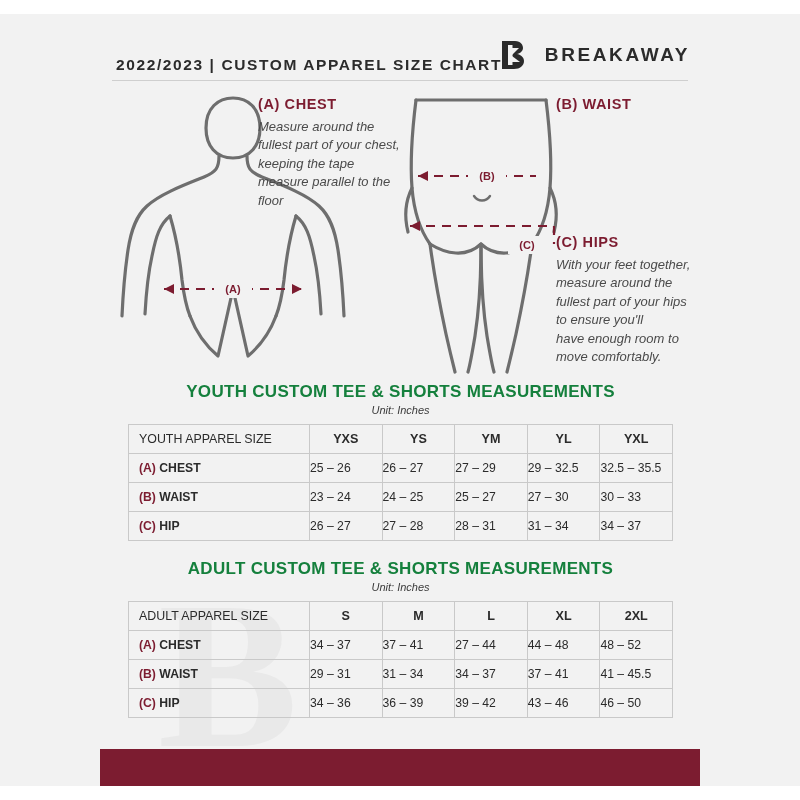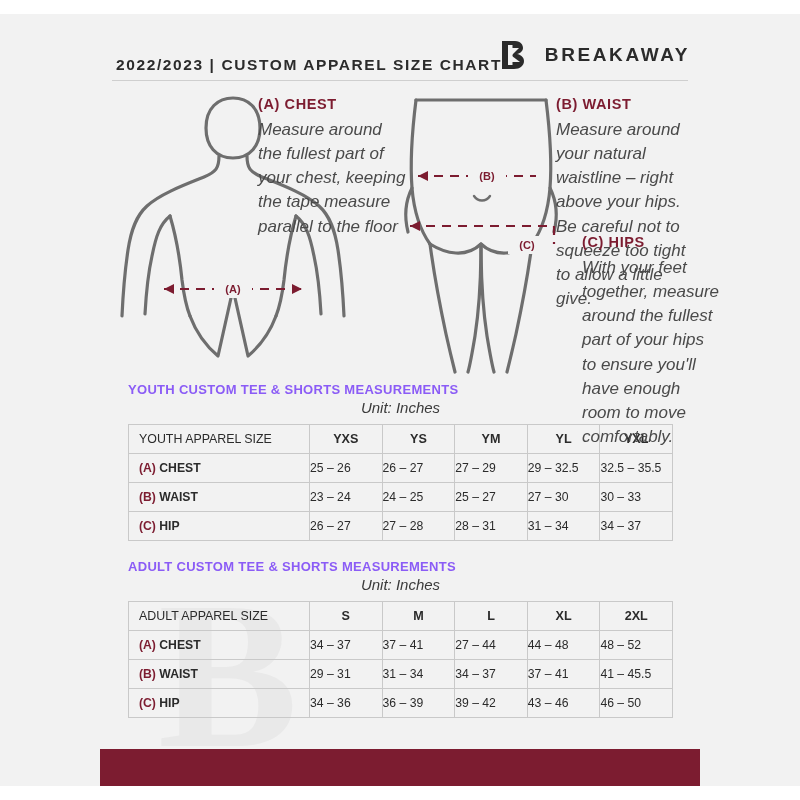--- a/index.html
+++ b/index.html
@@ -100,44 +100,45 @@
   
   .callout { position: absolute; z-index: 3; }
   .callout .c-title {
     font-size: 14.5px;
     font-weight: bold;
     color: #7c1c30;
     letter-spacing: 0.6px;
     margin-bottom: 6px;
   }
   .callout .c-body {
-    font-size: 17px;
+    font-size: 13px;
     font-style: italic;
     color: #4a4a4a;
     line-height: 1.42;
     white-space: pre-line;
   }
   #callout-chest { left: 258px; top: 82px; width: 150px; }
   #callout-waist { left: 556px; top: 82px; width: 140px; }
-  #callout-hips  { left: 582px; top: 220px; width: 140px; }
+  #callout-hips  { left: 556px; top: 220px; width: 140px; }
 
   
   .tbl-block { position: absolute; left: 128px; width: 545px; z-index: 2; }
   #block-youth { top: 368px; }
   #block-adult { top: 545px; }
 
   .tbl-title {
-    font-size: 13px;
-    font-weight: bold;
-    color: #8b5cf6;
+    text-align: center;
+    font-size: 17px;
+    font-weight: bold;
+    color: #15803d;
     letter-spacing: 0.3px;
   }
   .tbl-unit {
     text-align: center;
-    font-size: 15px;
+    font-size: 11px;
     font-style: italic;
     color: #3a3a3a;
     margin-top: 2px;
     margin-bottom: 8px;
   }
   table {
     width: 545px;
     border-collapse: collapse;
     table-layout: fixed;
   }
@@ -266,21 +267,20 @@
         </g>
       </svg>
     </div>
 
     <div class="callout" id="callout-chest">
       <div class="c-title">(A) CHEST</div>
       <div class="c-body">Measure around the fullest part of your chest, keeping the tape measure parallel to the floor</div>
     </div>
     <div class="callout" id="callout-waist">
       <div class="c-title">(B) WAIST</div>
-      <div class="c-body">Measure around your natural waistline – right above your hips. Be careful not to squeeze too tight to allow a little give.</div>
     </div>
     <div class="callout" id="callout-hips">
       <div class="c-title">(C) HIPS</div>
       <div class="c-body">With your feet together, measure around the fullest part of your hips to ensure you'll
 have enough room to move comfortably.</div>
     </div>
 
     <div class="tbl-block" id="block-youth">
       <div class="tbl-title">YOUTH CUSTOM TEE &amp; SHORTS MEASUREMENTS</div>
       <div class="tbl-unit">Unit: Inches</div>

